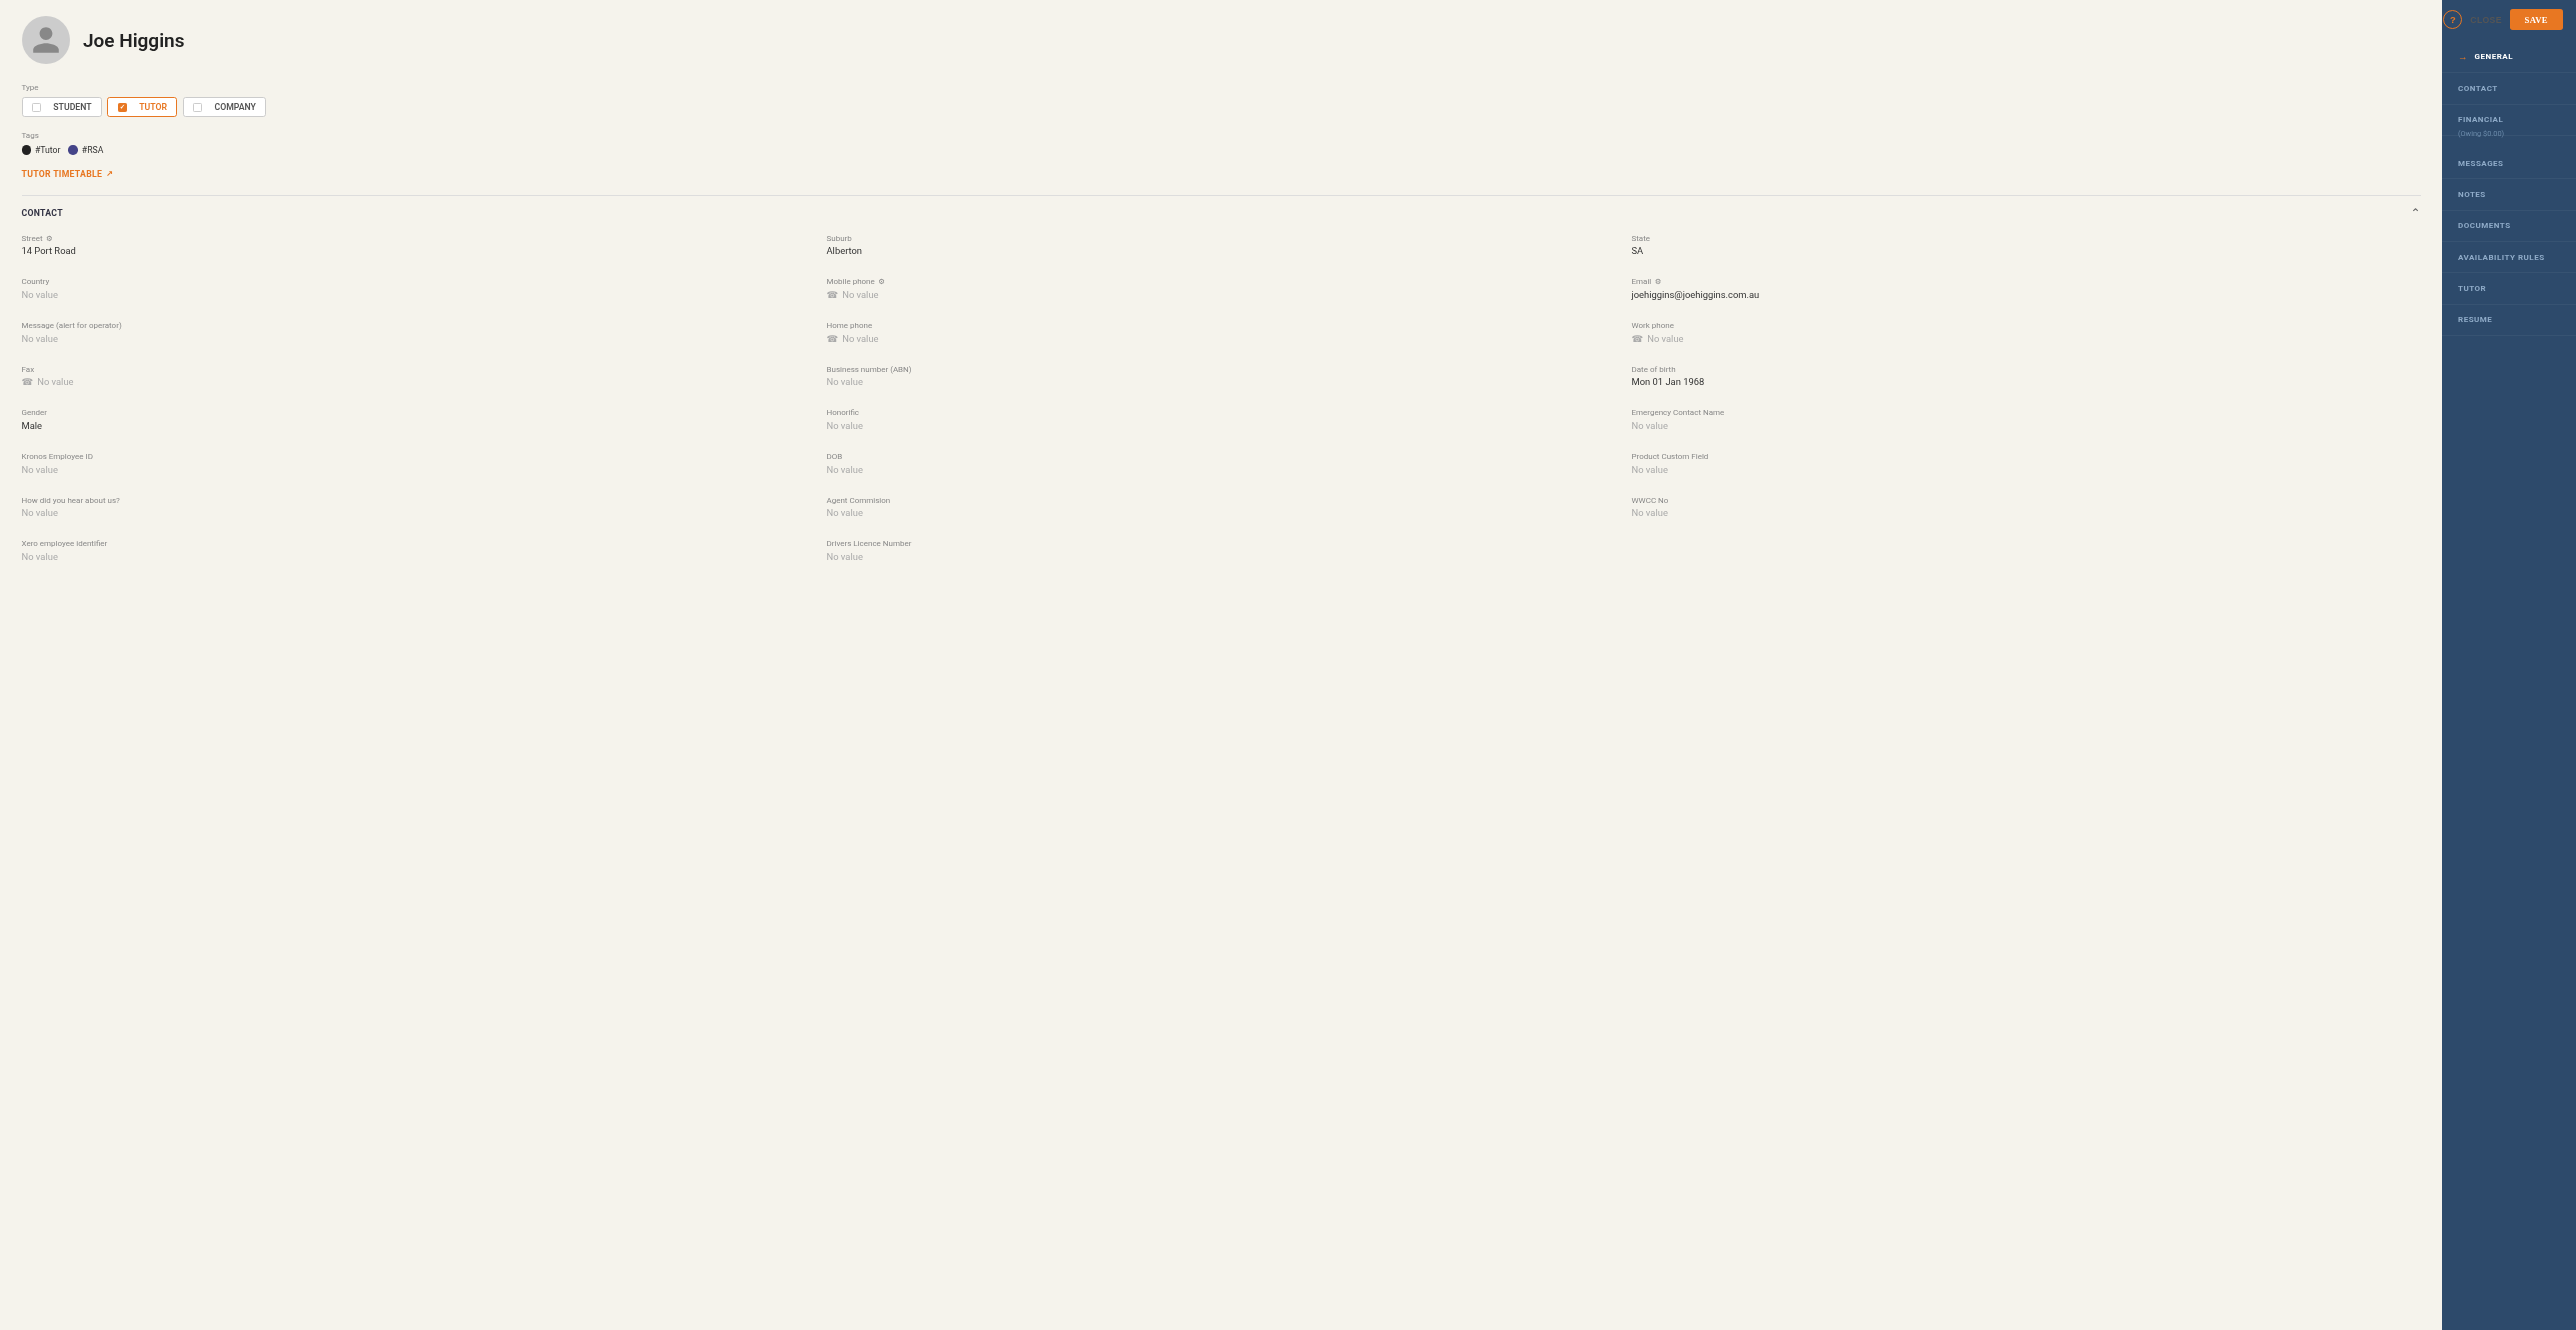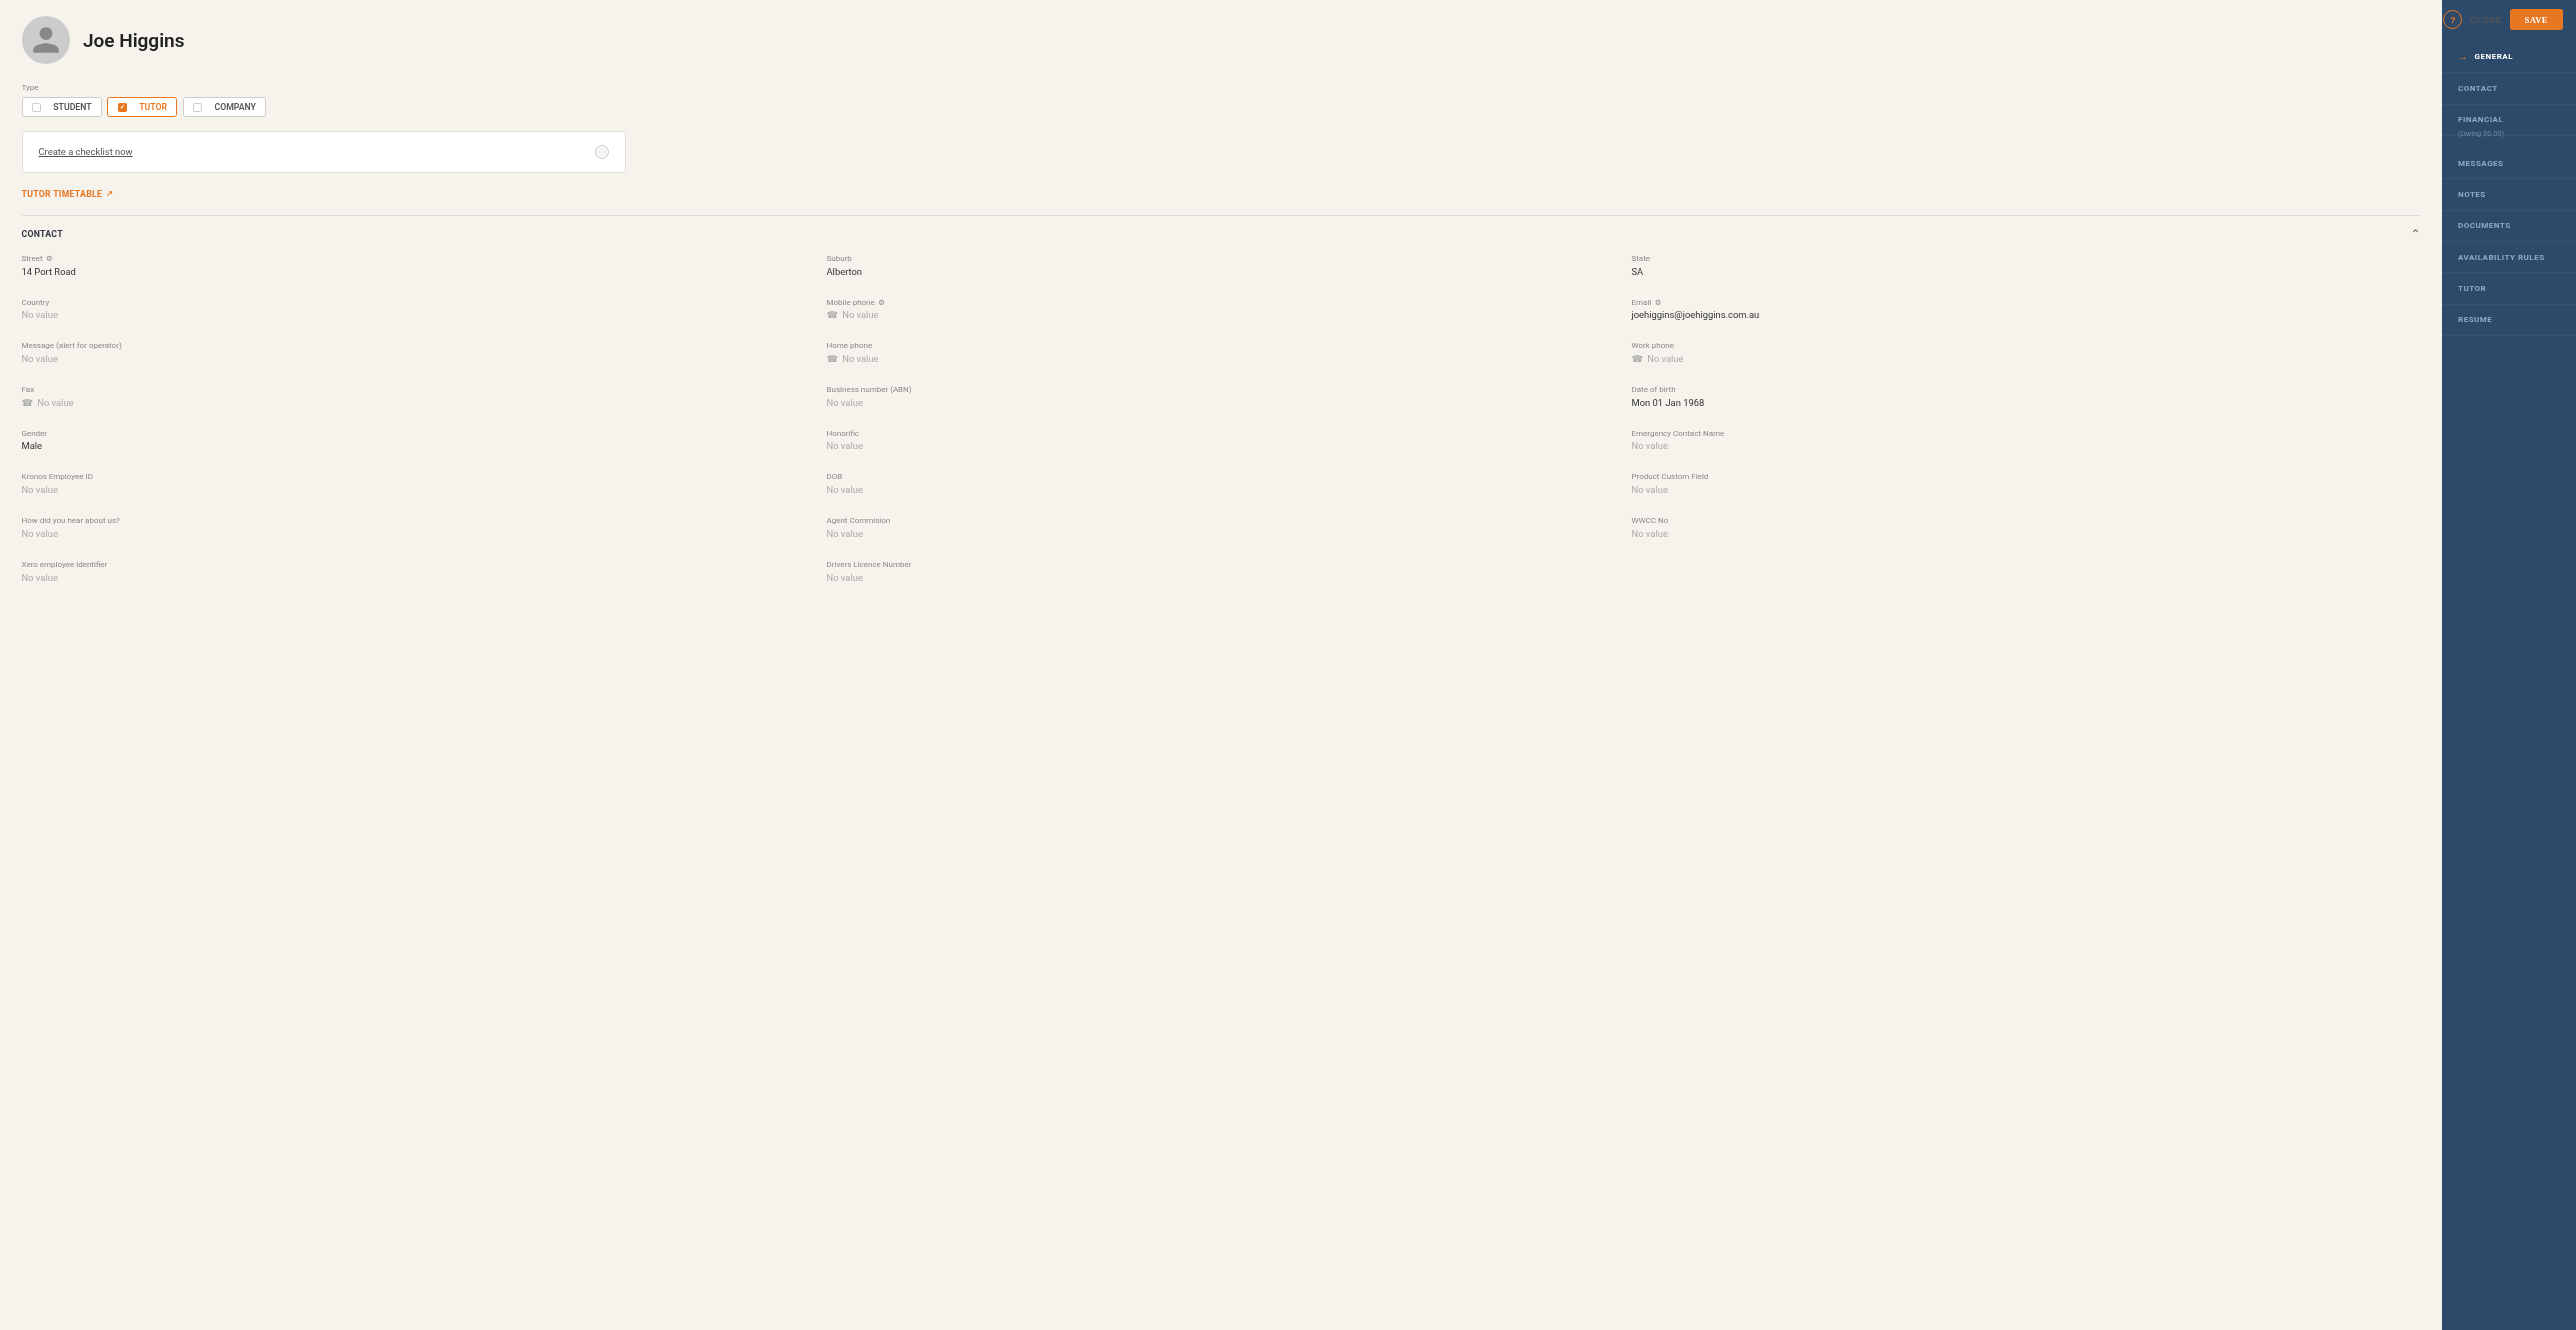--- a/index.html
+++ b/index.html
@@ -101,27 +101,34 @@
         <div class="cb"></div>
         <span>TUTOR</span>
       </div>
       <div class="type-checkbox">
         <div class="cb"></div>
         <span>COMPANY</span>
       </div>
     </div>
   </div>
 
-
-  <div class="checklist-wrapper">
-    <div class="checklist-card">
-      <a class="checklist-link">Create a checklist now</a>
-      <div class="checklist-radio"></div>
-    </div>
-  </div>
+  <div class="tags-container">
+    <div class="section-label">Tags</div>
+    <div class="tags-list">
+      <div class="tag">
+        <span class="tag-dot" style="background:#222;"></span>
+        <span>#Tutor</span>
+      </div>
+      <div class="tag">
+        <span class="tag-dot" style="background:#444488;"></span>
+        <span>#RSA</span>
+      </div>
+    </div>
+  </div>
+
 
   <div class="timetable-section">
     <div class="timetable-title">
       <span>TUTOR TIMETABLE</span>
       <span class="ext-icon">↗</span>
     </div>
   </div>
 
   <hr class="divider">
 

